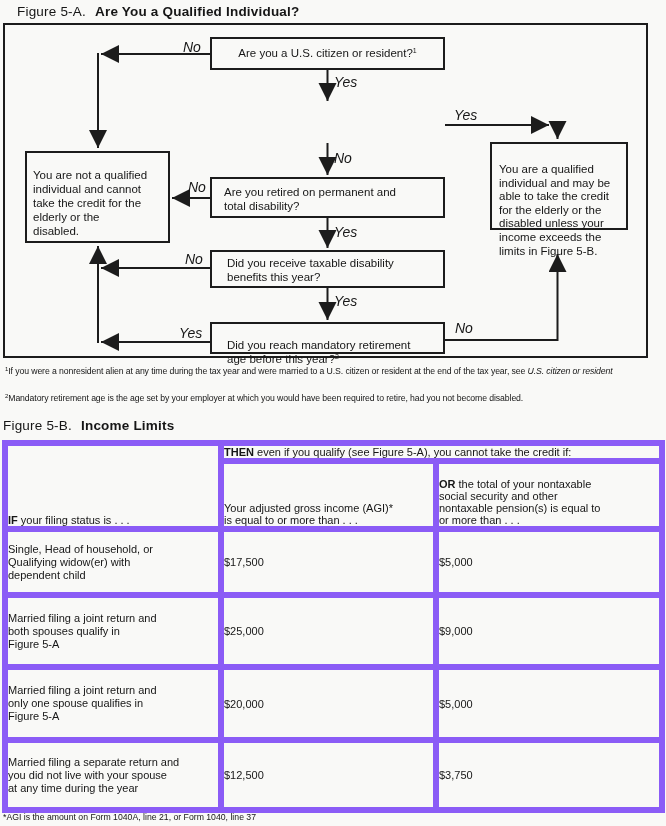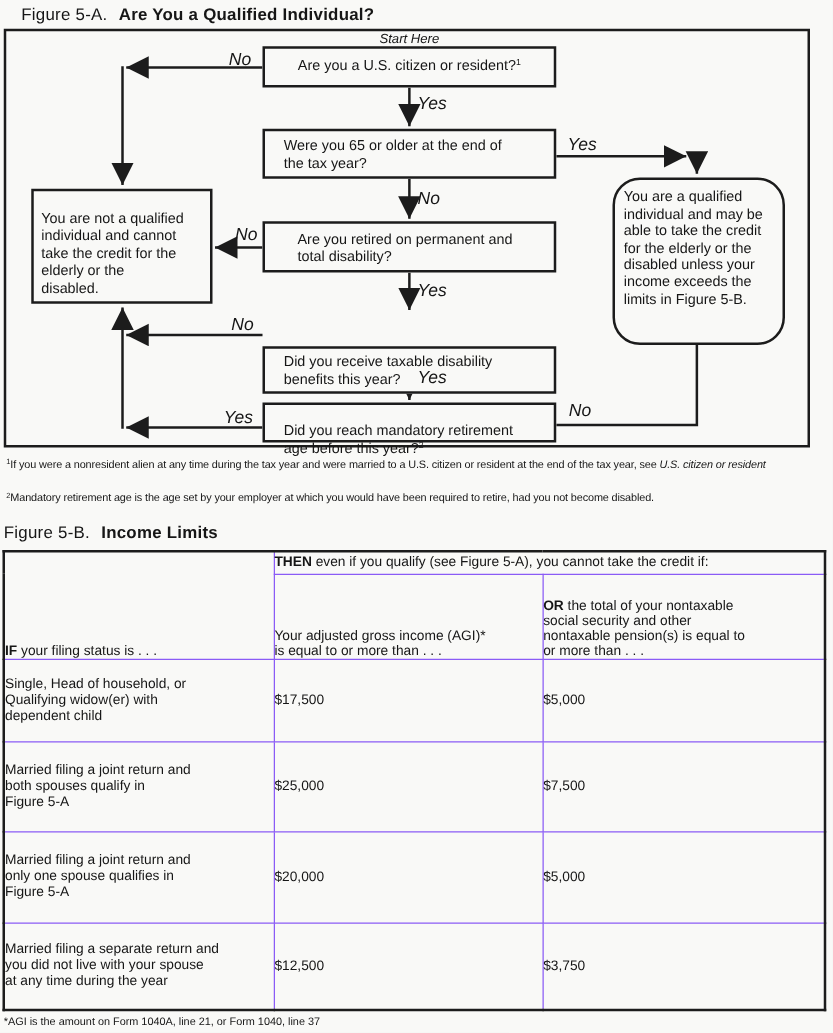--- a/index.html
+++ b/index.html
@@ -11,37 +11,37 @@
   .fig-title{font-size:13.5px;letter-spacing:.2px;white-space:nowrap;}
   .fig-title .prefix{font-weight:normal;}
   .fig-title .bold{font-weight:bold;margin-left:9px;}
   
   svg.lines{position:absolute;left:0;top:0;pointer-events:none;}
   .fbox{position:absolute;box-sizing:border-box;border:2px solid #1c1c1c;
         background:#f9f9f7;font-size:11.5px;line-height:14px;}
   .fbox .pre{white-space:pre-line;}
   .q1{left:210px;top:37px;width:235px;height:33px;text-align:center;line-height:29px;}
   .q2{left:210px;top:103px;width:235px;height:40px;padding:5px 6px 0 15px;}
-  .q3{left:210px;top:177px;width:235px;height:41px;padding:6px 6px 0 26px;}
-  .q4{left:210px;top:250px;width:235px;height:38px;padding:4px 6px 0 15px;margin-top:27px;}
+  .q3{left:210px;top:177px;width:235px;height:41px;padding:6px 6px 0 12px;}
+  .q4{left:210px;top:250px;width:235px;height:38px;padding:4px 6px 0 15px;}
   .q5{left:210px;top:322px;width:235px;height:32px;padding:14px 6px 0 15px;}
   .term-left{left:25px;top:151px;width:145px;height:92px;padding:15px 20px 0 6px;line-height:14px;}
-  .term-right{left:490px;top:142px;width:138px;height:134px;padding:8px 3px 0 7px;line-height:13.6px;border-radius:22px;}
+  .term-right{left:490px;top:142px;width:138px;height:88px;padding:19px 3px 0 7px;line-height:13.6px;}
   .flabel{position:absolute;font-style:italic;font-size:14px;white-space:nowrap;}
   .start{left:210px;top:25px;width:235px;text-align:center;font-size:10.5px;}
   sup{font-size:7px;vertical-align:4px;line-height:0;}
   
   .fn{position:absolute;font-size:8.7px;letter-spacing:-.1px;white-space:nowrap;}
   .fn i{font-style:italic;}
   .fn sup{font-size:6px;vertical-align:3px;}
   
   table.limits{position:absolute;left:2px;top:440px;width:657px;
         border-collapse:collapse;table-layout:fixed;
         font-size:11px;color:#161616;}
-  table.limits td{border:1px solid #8b5cf6;box-sizing:border-box;padding:0;}
+  table.limits td{border:6px solid #8b5cf6;box-sizing:border-box;padding:0;}
   table.limits{border:2px solid #1c1c1c;}
   td.if-cell{vertical-align:bottom;padding:0 6px 9px 8px;}
   td.then-cell{vertical-align:middle;padding:1px 4px 2px 8px;border-bottom:1px solid #1c1c1c;}
   td.sub-head{vertical-align:bottom;padding:0 6px 8px 8px;border-bottom:2px solid #1c1c1c;}
   td.if-cell{border-bottom:2px solid #1c1c1c;}
   td.status{vertical-align:middle;padding:2px 6px 2px 8px;line-height:13px;}
   td.money{text-align:left;vertical-align:middle;}
   .pre{white-space:pre-line;}
   .b{font-weight:bold;}
   .tfoot{position:absolute;font-size:8.7px;white-space:nowrap;}
@@ -75,28 +75,23 @@
       <line x1="210" y1="268" x2="101" y2="268" marker-end="url(#ah)"></line>
       <line x1="210" y1="342" x2="101" y2="342" marker-end="url(#ah)"></line>
       <line x1="98" y1="343" x2="98" y2="246" marker-end="url(#ah)"></line>
 
       <line x1="445" y1="125" x2="549" y2="125" marker-end="url(#ah)"></line>
       <line x1="557.5" y1="123" x2="557.5" y2="139" marker-end="url(#ah)"></line>
       <polyline points="445,340 557.5,340 557.5,254" marker-end="url(#ah)"></polyline>
     </g>
   </svg>
 
-  <div class="flabel start">Start Here</div>
 
   <div class="fbox q1">
     <span class="pre">Are you a U.S. citizen or resident?</span><sup>1</sup>
-  </div>
-  <div class="fbox q2">
-    <span class="pre">Were you 65 or older at the end of
-the tax year?</span>
   </div>
   <div class="fbox q3">
     <span class="pre">Are you retired on permanent and
 total disability?</span>
   </div>
   <div class="fbox q4">
     <span class="pre">Did you receive taxable disability
 benefits this year?</span>
   </div>
   <div class="fbox q5">
@@ -166,21 +161,21 @@
 Qualifying widow(er) with
 dependent child</span></td>
       <td class="money">$17,500</td>
       <td class="money">$5,000</td>
     </tr>
     <tr style="height:72px">
       <td class="status"><span class="pre">Married filing a joint return and
 both spouses qualify in
 Figure 5-A</span></td>
       <td class="money">$25,000</td>
-      <td class="money">$7,500</td>
+      <td class="money">$9,000</td>
     </tr>
     <tr style="height:73px">
       <td class="status"><span class="pre">Married filing a joint return and
 only one spouse qualifies in
 Figure 5-A</span></td>
       <td class="money">$20,000</td>
       <td class="money">$5,000</td>
     </tr>
     <tr style="height:70px">
       <td class="status"><span class="pre">Married filing a separate return and

